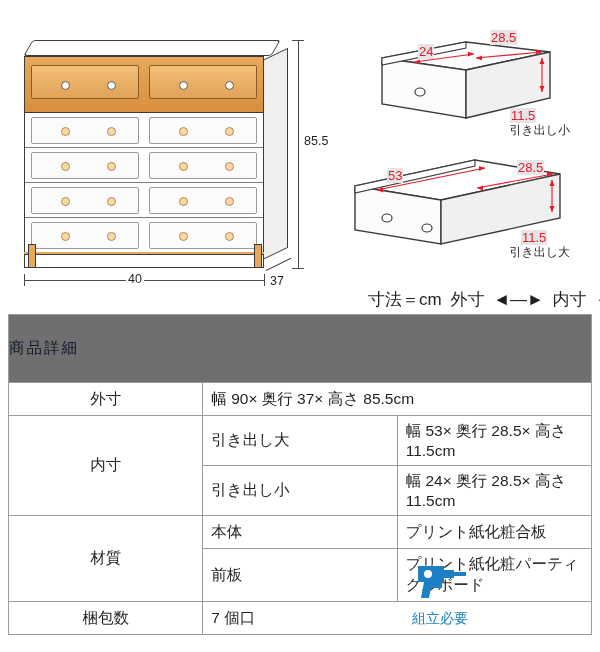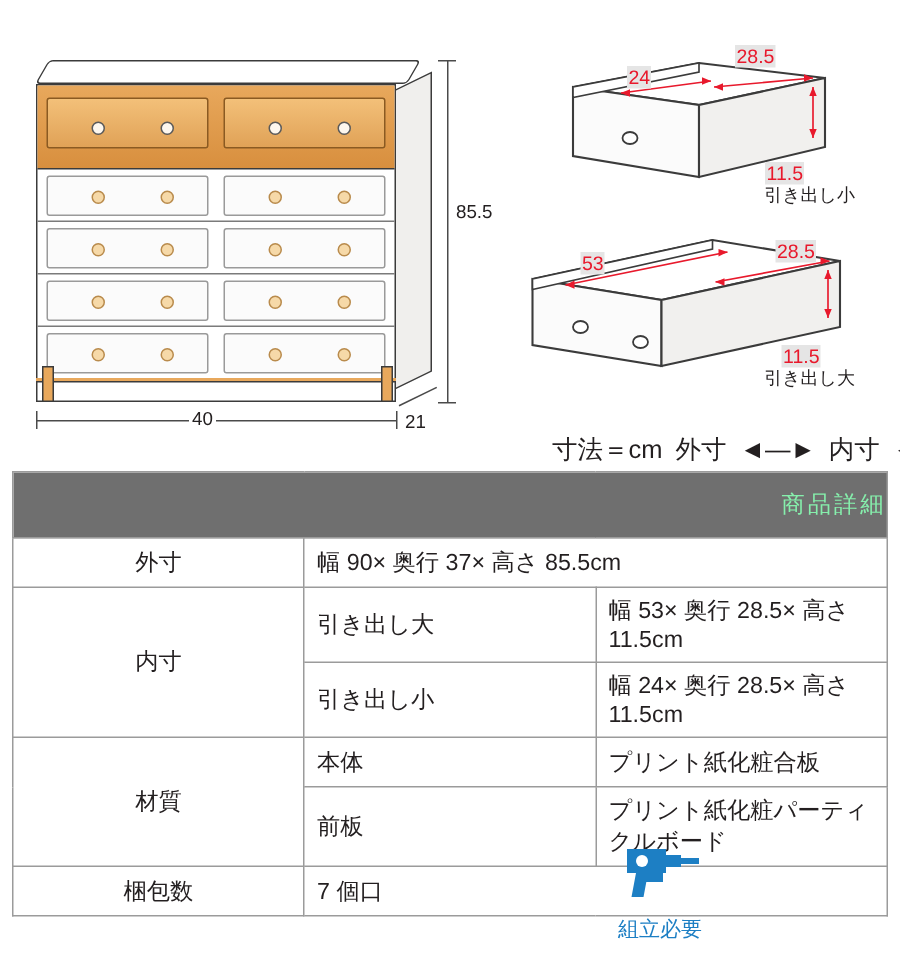--- a/index.html
+++ b/index.html
@@ -210,24 +210,24 @@
   table.spec th, table.spec td {
     border: 1px solid #9b9b9b;
     font-size: 15.5px;
     font-weight: normal;
     padding: 5px 8px;
     vertical-align: middle;
     background: #ffffff;
   }
   .spec-header {
     background: #6f6f6f !important;
-    color: #86efac;
-    text-align: right;
+    color: #0f172a;
+    text-align: left;
     font-size: 16px;
-    padding: 11px 0 !important;
+    padding: 23px 0 !important;
     letter-spacing: 2px;
   }
   td.lbl {
     width: 62px;
     text-align: center;
     padding: 5px 2px;
     white-space: nowrap;
   }
   td.mid { width: 190px; }
   .row-h { height: 33px; }
@@ -316,21 +316,21 @@
       <div class="plinth"></div>
       <div class="foot" style="left:18px;"></div>
       <div class="foot" style="left:244px;"></div>
 
       <div class="dim-line dim-h" style="left:14px; top:262px; width:240px;"></div>
       <div class="tick dim-v" style="left:14px; top:256px; height:12px;"></div>
       <div class="tick dim-v" style="left:254px; top:256px; height:12px;"></div>
       <div class="dim-label" style="left:116px; top:254px;">40</div>
 
       <div class="dim-line dim-h" style="left:256px; top:252px; width:28px; transform:rotate(-26deg); transform-origin:left center;"></div>
-      <div class="dim-label" style="left:258px; top:256px;">21</div>
+      <div class="dim-label" style="left:258px; top:256px;">37</div>
 
       <div class="dim-line dim-v" style="left:288px; top:22px; height:228px;"></div>
       <div class="tick dim-h" style="left:282px; top:22px; width:12px;"></div>
       <div class="tick dim-h" style="left:282px; top:250px; width:12px;"></div>
       <div class="dim-label" style="left:292px; top:116px;">85.5</div>
     </div>
 
     <div class="drawer-small">
       <svg class="dbox" viewBox="0 0 200 110">
         <polygon points="12,30 96,14 180,24 96,42" fill="#ffffff" stroke="#3b3b3b" stroke-width="1.4"></polygon>

